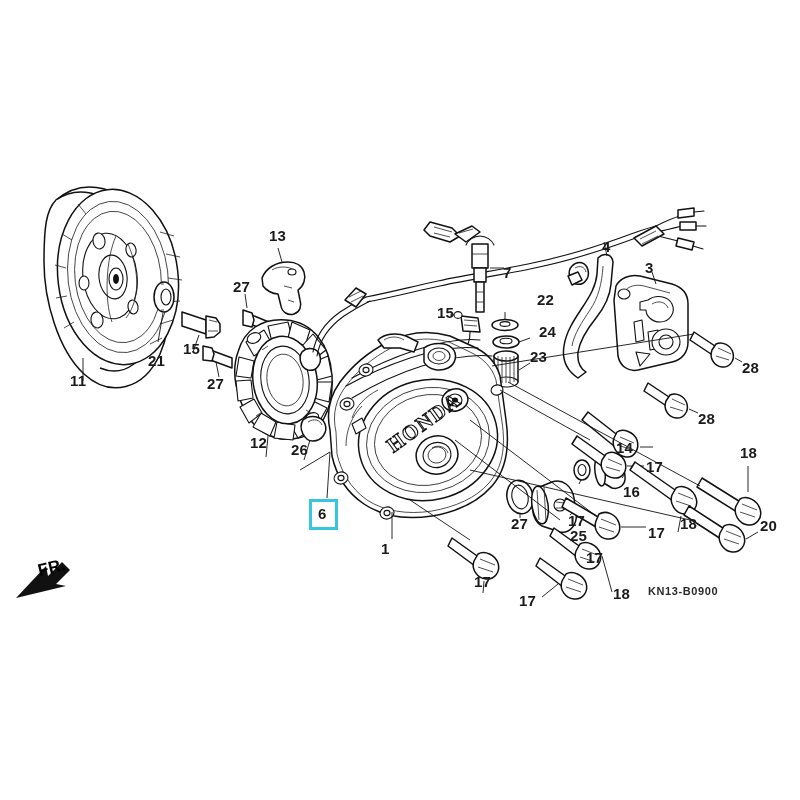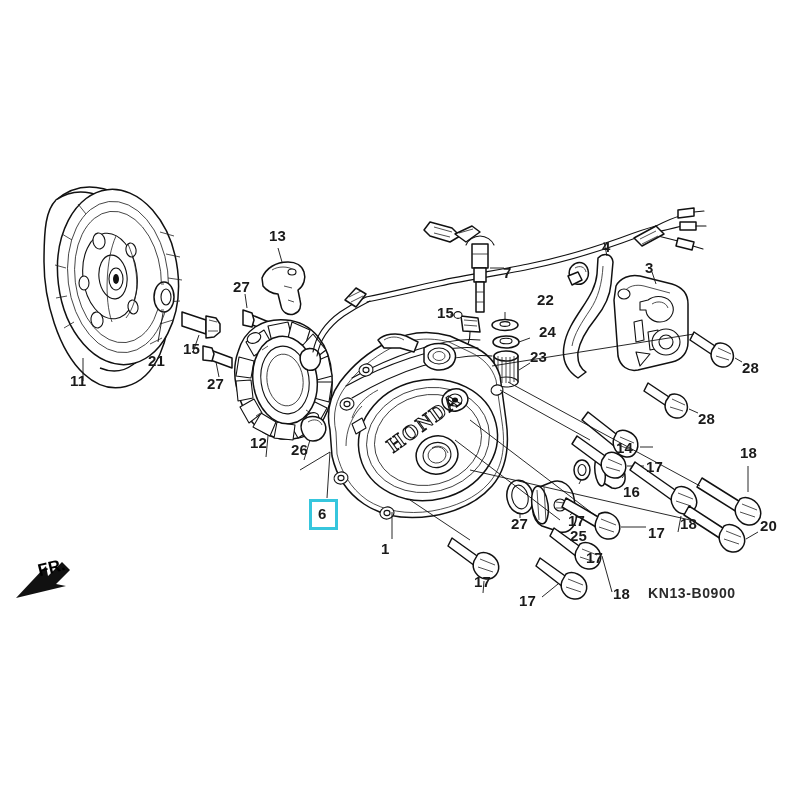--- a/index.html
+++ b/index.html
@@ -18,21 +18,21 @@
   }
   .hl-box{
     position:absolute;
     border:3px solid #36c6dd;
     background:#ffffff;
     box-sizing:border-box;
   }
   .partcode{
     position:absolute;
     font-family:"Liberation Sans",sans-serif;
-    font-size:14px;
+    font-size:11px;
     font-weight:700;
     color:#2a2a2a;
     letter-spacing:0.6px;
   }
   .frlabel{
     position:absolute;
     font-family:"Liberation Sans",sans-serif;
     font-size:17px;
     font-weight:700;
     color:#000;

